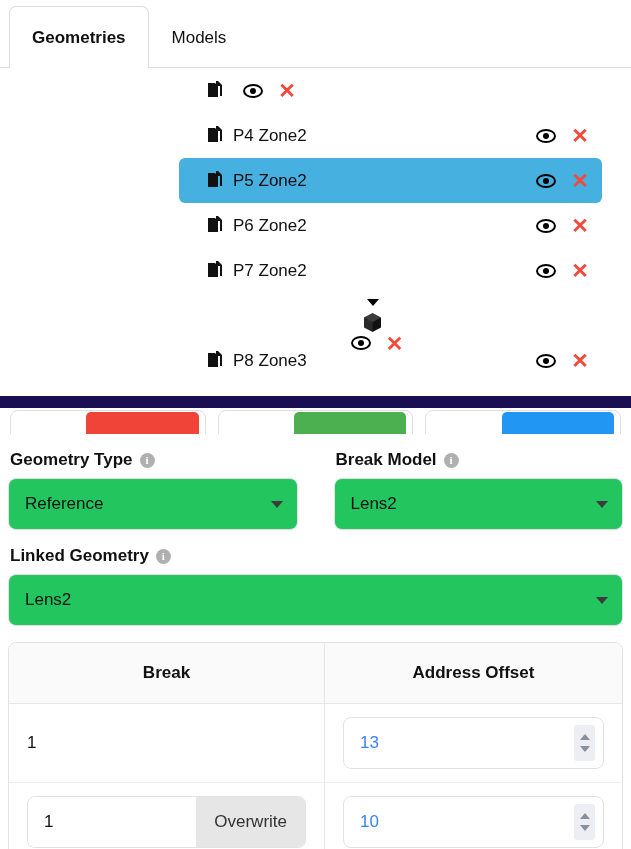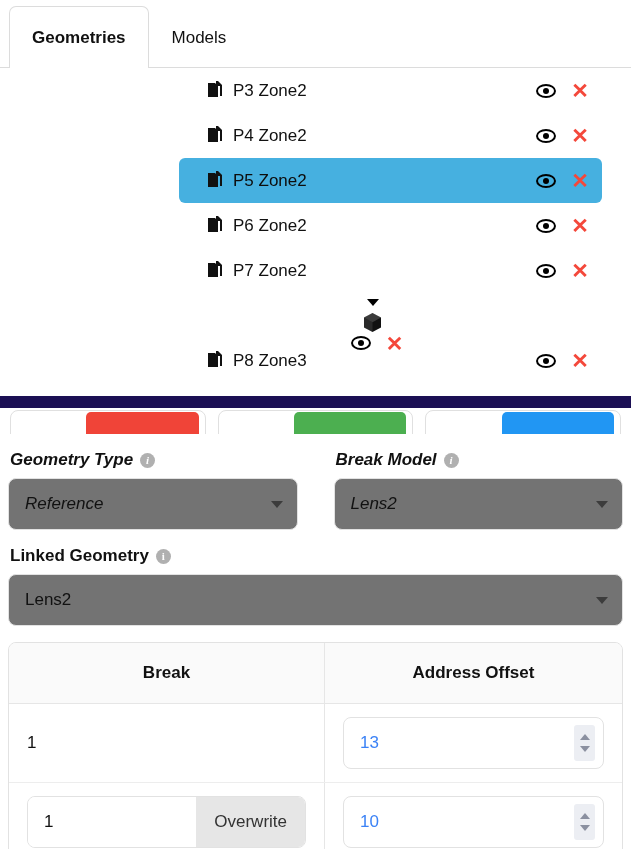--- a/index.html
+++ b/index.html
@@ -181,21 +181,20 @@
     border-radius: 5px;
   }
 
   
   .form {
     padding: 16px 8px 0 8px;
   }
   .field-row {
     display: flex;
     gap: 36px;
-    font-style: italic;
   }
   .field {
     flex: 1 1 0;
     margin-bottom: 16px;
   }
   .field.full { flex: 1 1 100%; }
 
   .field-label {
     display: flex;
     align-items: center;
@@ -219,21 +218,21 @@
     font-family: "Liberation Serif", serif;
     cursor: pointer;
     flex: 0 0 15px;
   }
 
   .select {
     position: relative;
     height: 52px;
     border: 1px solid #e2e2e2;
     border-radius: 8px;
-    background: #737373;
+    background: #22c55e;
     display: flex;
     align-items: center;
     padding: 0 34px 0 16px;
     font-size: 17px;
     color: #111111;
     cursor: pointer;
   }
   .caret {
     position: absolute;
     right: 14px;
@@ -375,21 +374,20 @@
   <div class="tree">
 
     <div class="tree-row">
       <span class="twisty-spacer"></span>
       <span class="node-icon">
         <svg width="20" height="20" viewBox="0 0 20 20">
             <path d="M3 2h7l3 3v11H3z" fill="#111"></path>
             <path d="M6 0h7l4 4v11h-2V5h-4V0z" fill="#111"></path>
           </svg>
       </span>
-      <span class="node-label">P3 Zone2</span>
       <span class="row-actions">
         <span class="eye-btn">
           <svg width="20" height="14" viewBox="0 0 20 14">
               <ellipse cx="10" cy="7" rx="9" ry="6" fill="none" stroke="#000" stroke-width="2"></ellipse>
               <circle cx="10" cy="7" r="3" fill="#000"></circle>
             </svg>
         </span>
         <span class="x-btn">
           <span class="x-glyph">✕</span>
         </span>

